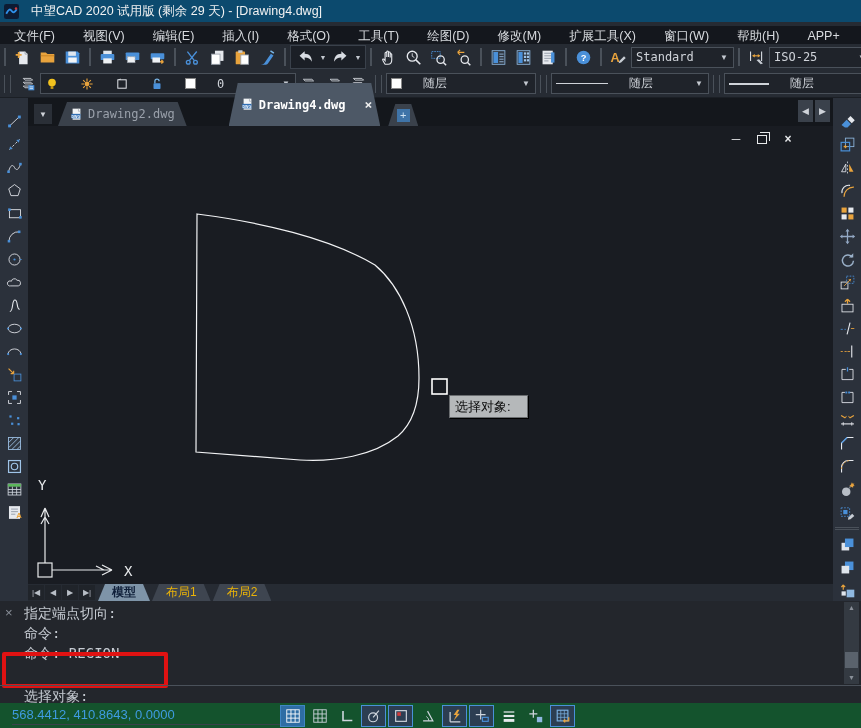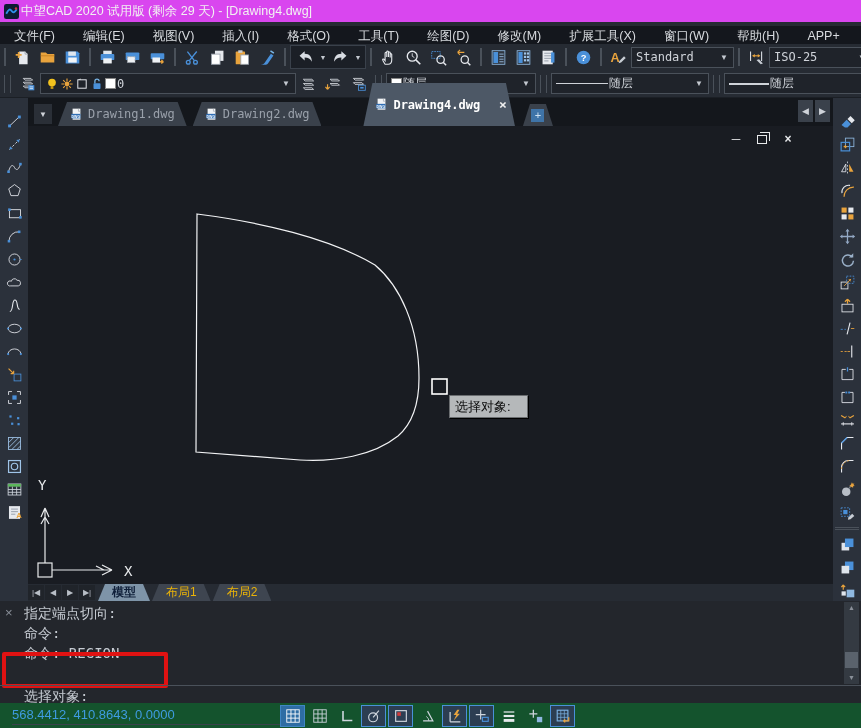--- a/index.html
+++ b/index.html
@@ -2,41 +2,41 @@
 <html><head>
 <meta charset="utf-8">
 <style>
   * { margin:0; padding:0; box-sizing:border-box; }
   html,body { width:861px; height:728px; }
   body { font-family:"Liberation Sans", sans-serif; background:#262b33; color:#d4d8de;
          position:relative; overflow:hidden; font-size:12px; }
   .abs { position:absolute; }
 
   
-  #titlebar { left:0; top:0; width:861px; height:22px; background:#d946ef;
-              display:flex; align-items:center; padding-left:4px; gap:2px; }
+  #titlebar { left:0; top:0; width:861px; height:22px; background:#0c4a6e;
+              display:flex; align-items:center; padding-left:4px; gap:12px; }
   #titlebar .title { color:#f2f2f2; font-size:12.5px; }
   #app-logo { width:15px; height:15px; }
 
   
   #menubar { left:0; top:26px; width:861px; height:22px; background:#14171d;
              border-bottom:2px solid #2f6eb5; display:flex; align-items:center; }
   #menubar span { padding:0 14px; color:#d8dbdf; font-size:12.5px; line-height:20px; cursor:default; }
 
   
   .tbrow { left:0; width:861px; background:#262b33; display:flex; align-items:center; overflow:hidden; }
   #tb1 { top:44px; height:26px; }
   #tb2 { top:70px; height:28px; border-bottom:1px solid #1b1f25; }
   .grip { width:7px; height:18px; border-left:1px solid #4a515a; border-right:1px solid #4a515a; margin:0 4px; }
   .ibtn { width:25px; height:22px; display:flex; align-items:center; justify-content:center; flex:none; }
   .ic { width:17px; height:17px; }
   .undo-group { display:flex; background:#1b1f26; border:1px solid #3a414b; height:24px; align-items:center; padding:0 2px; }
   .caret { color:#c3c8cf; font-size:7px; width:10px; text-align:center; }
   .combo { height:21px; background:#1f232a; border:1px solid #4a515a; display:flex; align-items:center;
-           padding:0 4px; gap:1px; color:#cfd3d9; font-size:12px; flex:none; }
+           padding:0 4px; gap:21px; color:#cfd3d9; font-size:12px; flex:none; }
   .combo .lbl { flex:1; white-space:nowrap; overflow:hidden; font-family:"DejaVu Sans Mono", monospace; }
   .combo .caret { font-size:8px; }
   .swatch { width:11px; height:11px; background:#ffffff; border:1px solid #888; flex:none; }
   .ltline { width:52px; height:0; border-top:1px solid #cfd3d9; flex:none; }
 
   
   #doctabs { left:0; top:98px; width:861px; height:28px; background:#14171c; display:flex; align-items:flex-end; }
   #tab-list-btn { width:18px; height:20px; margin:0 6px 2px 34px; color:#cfd3d9; font-size:8px;
                   display:flex; align-items:center; justify-content:center; background:#2a2f37; }
   .dtab { height:24px; display:flex; align-items:center; gap:5px; padding:0 12px; margin-right:6px;
@@ -489,22 +489,22 @@
 
 <div id="titlebar" class="abs">
   <svg id="app-logo">
       <use href="#i-logo"></use>
     </svg>
   <span class="title">中望CAD 2020 试用版 (剩余 29 天) - [Drawing4.dwg]</span>
 </div>
 
 <div id="menubar" class="abs">
   <span>文件(F)</span>
+  <span>视图(V)</span>
   <span>编辑(E)</span>
-  <span>视图(V)</span>
   <span>插入(I)</span>
   <span>格式(O)</span>
   <span>工具(T)</span>
   <span>绘图(D)</span>
   <span>修改(M)</span>
   <span>扩展工具(X)</span>
   <span>窗口(W)</span>
   <span>帮助(H)</span>
   <span>APP+</span>
 </div>
@@ -701,26 +701,20 @@
     <span class="lbl" style="font-family:'Liberation Sans',sans-serif">随层</span>
   </div>
 </div>
 
 <div id="doctabs" class="abs">
   <div id="tab-list-btn">▼</div>
   <div class="dtab">
     <svg class="ic" style="width:13px;height:13px">
         <use href="#i-dwg"></use>
       </svg>
-    <span>Drawing1.dwg</span>
-  </div>
-  <div class="dtab">
-    <svg class="ic" style="width:13px;height:13px">
-        <use href="#i-dwg"></use>
-      </svg>
     <span>Drawing2.dwg</span>
   </div>
   <div class="dtab active">
     <svg class="ic" style="width:13px;height:13px">
         <use href="#i-dwg"></use>
       </svg>
     <span>Drawing4.dwg</span>
     <span class="x">×</span>
   </div>
   <div id="newtab-btn">

